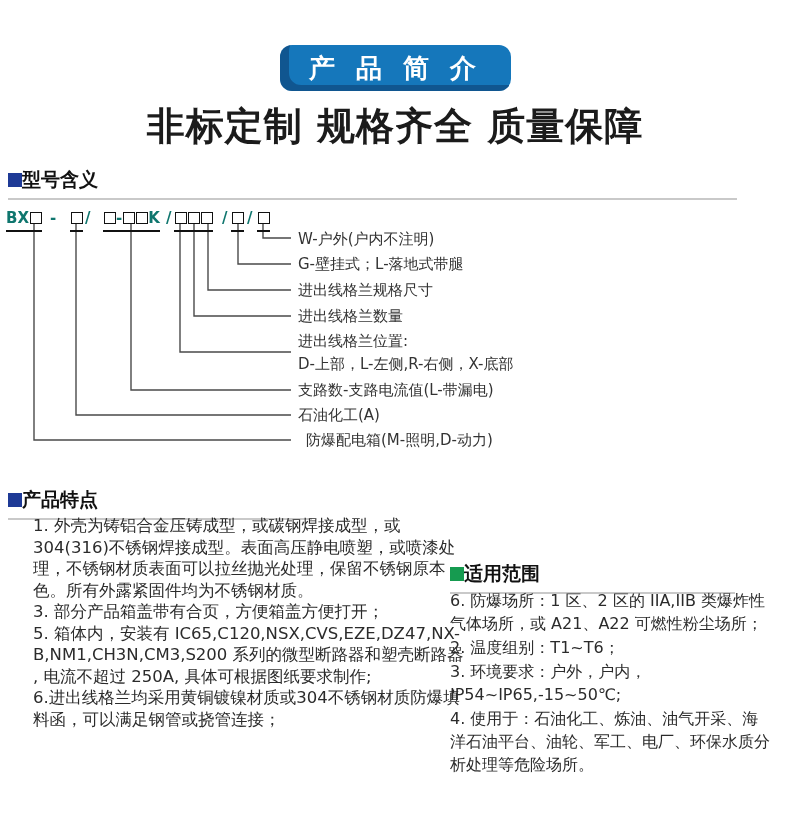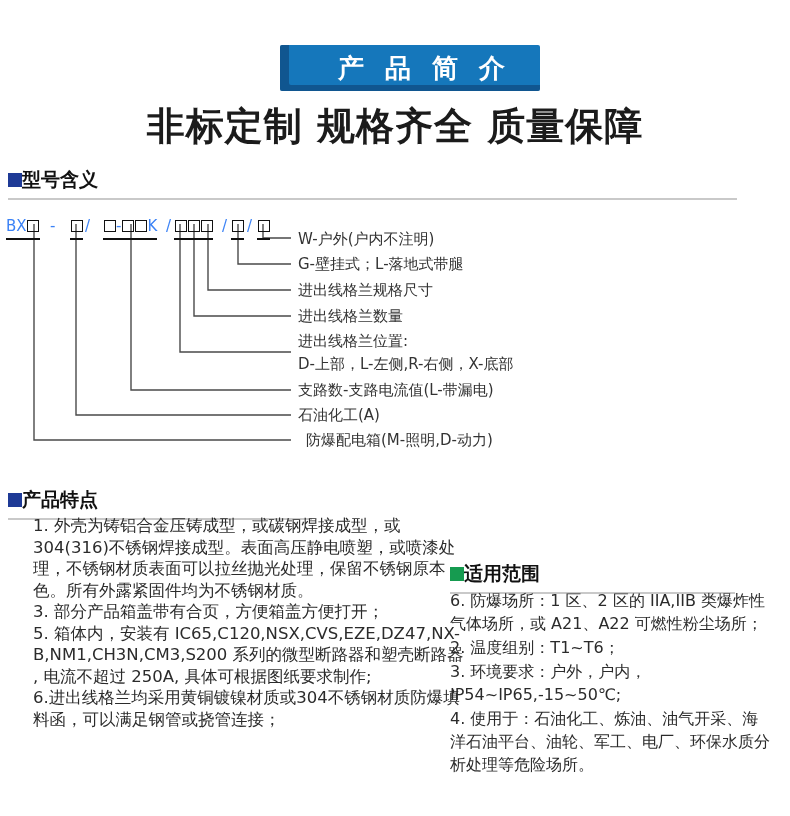--- a/index.html
+++ b/index.html
@@ -3,24 +3,24 @@
 <meta charset="utf-8">
 <style>
   html,body{margin:0;padding:0;}
   body{
     width:790px;height:816px;position:relative;background:#ffffff;overflow:hidden;
     font-family:"DejaVu Sans","Liberation Sans",sans-serif;color:#2b2b2b;
   }
   
   .banner{
     position:absolute;left:280px;top:45px;width:231px;height:46px;
-    background:var(--banner-blue,#1577bb);border-radius:2px;
+    background:var(--banner-blue,#1577bb);border-radius:12px;
     box-shadow:inset 9px -6px 0 rgba(13,60,110,.55);
     color:#ffffff;font-size:26px;font-weight:bold;letter-spacing:6px;
-    line-height:46px;text-align:center;padding-left:29px;
+    line-height:46px;text-align:center;
   }
   
   .main-title{
     position:absolute;left:0;top:101px;width:790px;text-align:center;
     font-size:38px;font-weight:bold;color:#1b1b1b;letter-spacing:1px;
   }
   
   .sec-head{
     position:absolute;display:flex;align-items:center;gap:0;
     border-bottom:2px solid #c9c9c9;padding-bottom:5px;
@@ -28,21 +28,21 @@
   .sec-head .bullet{width:14px;height:14px;flex:0 0 14px;}
   .bullet-navy{background:var(--bullet-navy,#1e3a96);}
   .bullet-green{background:var(--bullet-green,#169b50);}
   .sec-title{font-size:19px;font-weight:bold;color:#111;}
   #model-head{left:8px;top:167px;width:729px;}
   #features-head{left:8px;top:487px;width:304px;}
   #scope-head{left:450px;top:561px;width:285px;}
   
   .diagram{position:absolute;left:0;top:200px;width:790px;height:258px;}
   .diagram svg{position:absolute;left:0;top:0;}
-  .seg{position:absolute;top:17px;font-size:15px;font-weight:normal;color:#3b82f6;white-space:nowrap;}
+  .seg{position:absolute;top:9px;font-size:15px;font-weight:bold;color:#0f766e;white-space:nowrap;}
   .seg.u{border-bottom:2px solid #111;padding-bottom:3px;}
   .seg .box{display:inline-block;width:10px;height:10px;border:1.6px solid #111;vertical-align:-0.5px;margin:0 0.5px;}
   .seg1{left:6px}.seg2{left:50px}.seg3{left:70px}.seg4{left:85px}.seg5{left:103px}
   .seg6{left:166px}.seg7{left:174px}.seg8{left:222px}.seg9{left:231px}.seg10{left:247px}.seg11{left:257px}
   .dlabel{position:absolute;left:298px;font-size:15px;color:#333;line-height:20px;white-space:nowrap;}
   .dlabels div:nth-child(1){top:29px}
   .dlabels div:nth-child(2){top:54px}
   .dlabels div:nth-child(3){top:80px}
   .dlabels div:nth-child(4){top:106px}
   .dlabels div:nth-child(5){top:131px}

